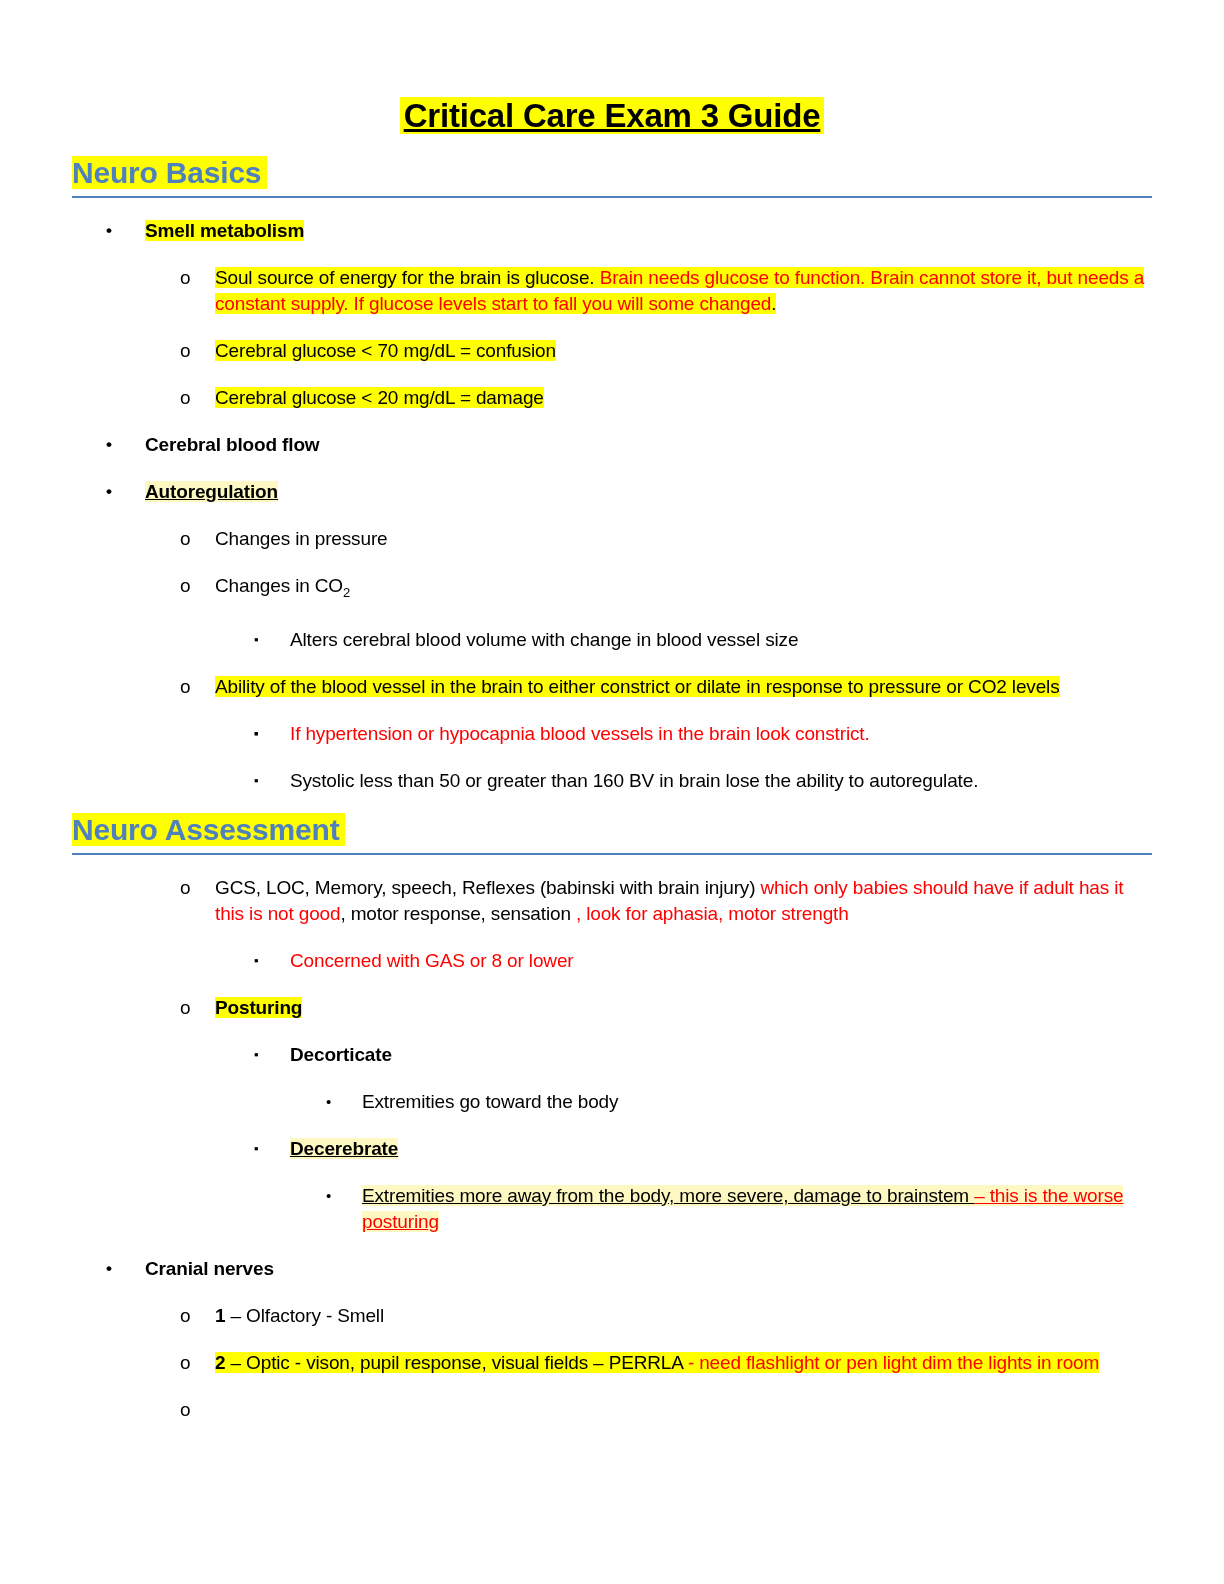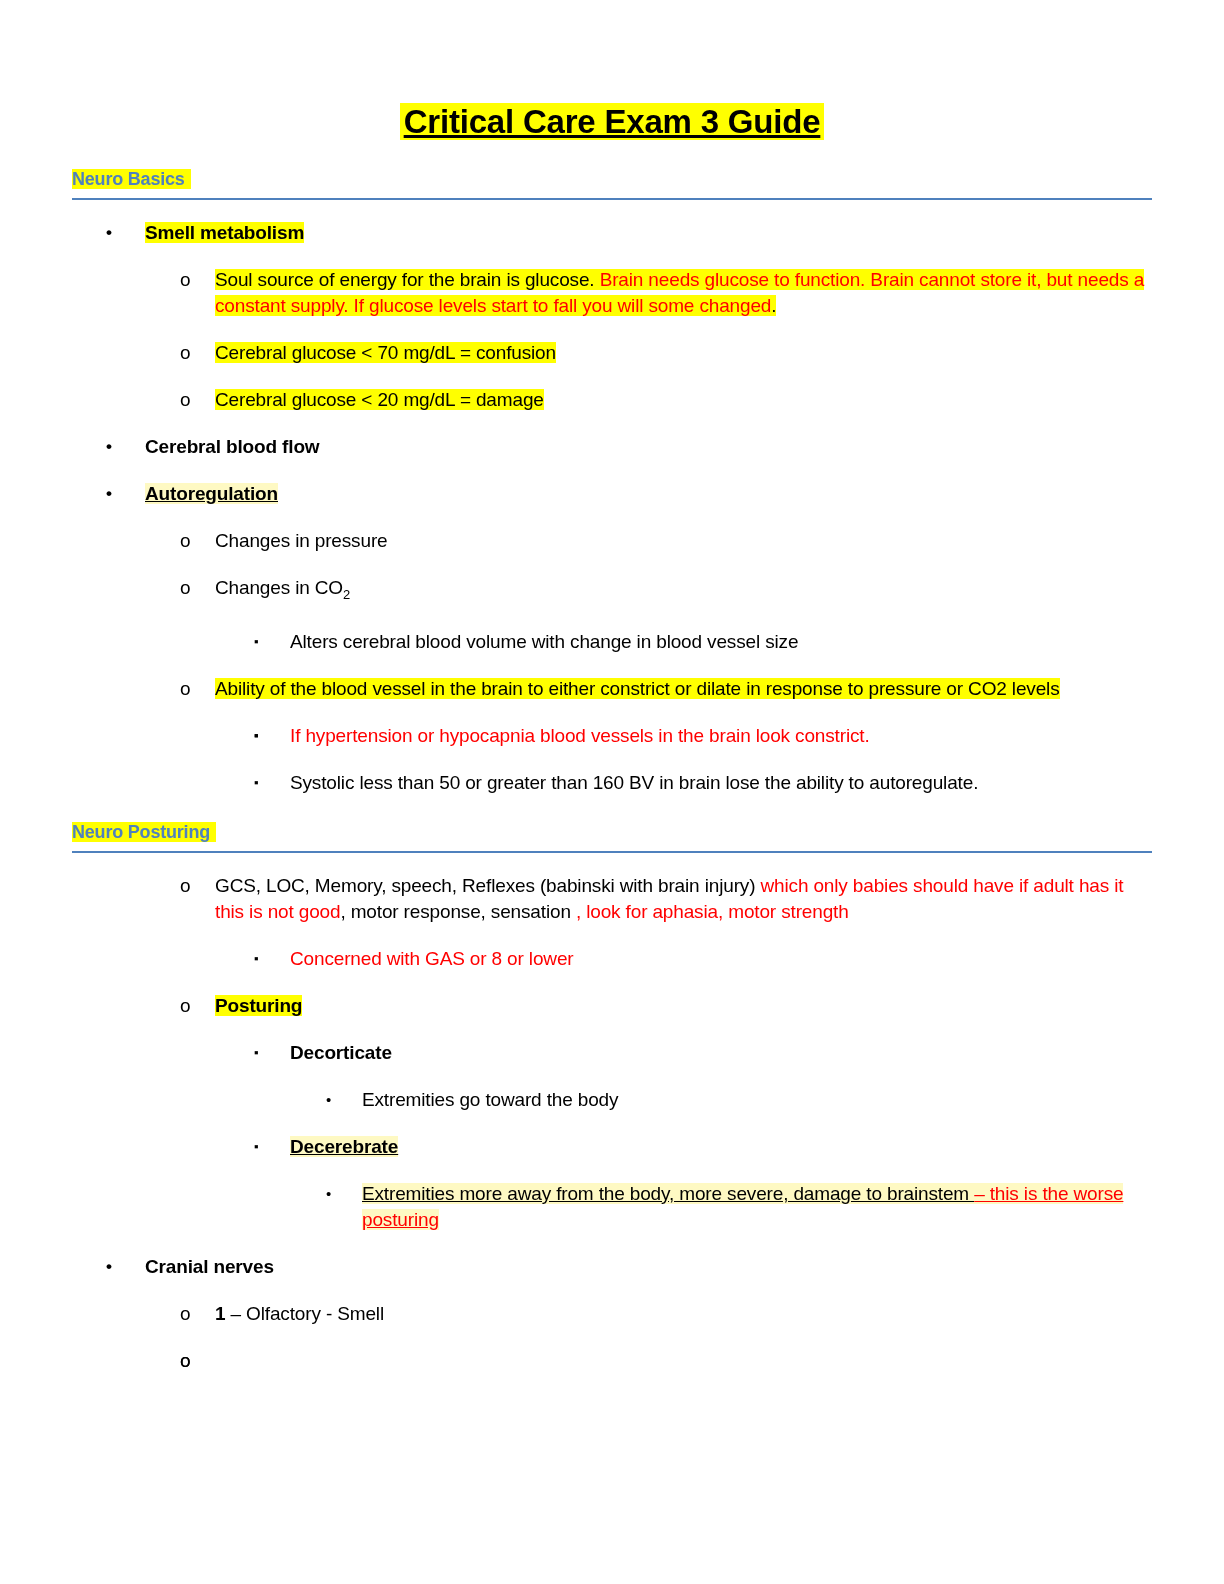--- a/index.html
+++ b/index.html
@@ -7,21 +7,20 @@
     width: 1224px; height: 1584px;
     font-family: "Liberation Sans", sans-serif;
     color: #000000;
     position: relative;
     overflow: hidden;
   }
   .page {
     box-sizing: border-box;
     width: 1224px; height: 1281px;
     padding: 96px 72px 40px 72px;
-    margin-top: 6px;
   }
   .title {
     text-align: center;
     font-size: 33px;
     font-weight: bold;
     line-height: 40px;
     margin-bottom: 22px;
     letter-spacing: -0.2px;
   }
   .title .hl {
@@ -29,21 +28,21 @@
     text-decoration: underline;
     padding: 0 4px;
   }
   .heading {
     border-bottom: 2px solid #4f81bd;
     padding-bottom: 3px;
     margin: 4px 0 20px 0;
     line-height: 30px;
   }
   .heading .heading-text {
-    font-size: 18px;
+    font-size: 30px;
     font-weight: bold;
     color: #4f81bd;
     background: #ffff00;
     padding-right: 6px;
     letter-spacing: -0.2px;
   }
   .li {
     position: relative;
     font-size: 19px;
     line-height: 26px;
@@ -80,26 +79,26 @@
       <div class="li l2"><span class="marker">o</span><span><span class="hl-yellow">Cerebral glucose &lt; 20 mg/dL = damage</span></span></div>
       <div class="li l1"><span class="marker">•</span><span><span class="b">Cerebral blood flow</span></span></div>
       <div class="li l1"><span class="marker">•</span><span><span class="hl-cyan b">Autoregulation</span></span></div>
       <div class="li l2"><span class="marker">o</span><span><span>Changes in pressure</span></span></div>
       <div class="li l2"><span class="marker">o</span><span><span>Changes in CO</span><span class="sub">2</span></span></div>
       <div class="li l3"><span class="marker">▪</span><span><span>Alters cerebral blood volume with change in blood vessel size</span></span></div>
       <div class="li l2"><span class="marker">o</span><span><span class="hl-yellow">Ability of the blood vessel in the brain to either constrict or dilate in response to pressure or CO2 levels</span></span></div>
       <div class="li l3"><span class="marker">▪</span></div>
       <div class="li l3"><span class="marker">▪</span><span><span class="red">If hypertension or hypocapnia blood vessels in the brain look constrict.</span></span></div>
       <div class="li l3"><span class="marker">▪</span><span><span>Systolic less than 50 or greater than 160 BV in brain lose the ability to autoregulate.</span></span></div>
-      <div class="heading"><span class="heading-text">Neuro Posturing</span></div>
+      <div class="heading"><span class="heading-text">Neuro Assessment</span></div>
       <div class="li l2"><span class="marker">o</span><span><span>GCS, LOC, Memory, speech, Reflexes (babinski with brain injury) </span><span class="red">which only babies should have if adult has it this is not good</span><span>, motor response, sensation </span><span class="red">, look for aphasia, motor strength</span></span></div>
       <div class="li l3"><span class="marker">▪</span><span><span class="red">Concerned with GAS or 8 or lower</span></span></div>
       <div class="li l2"><span class="marker">o</span><span><span class="hl-yellow b">Posturing</span></span></div>
       <div class="li l3"><span class="marker">▪</span><span><span class="b">Decorticate</span></span></div>
       <div class="li l4"><span class="marker">•</span><span><span>Extremities go toward the body</span></span></div>
       <div class="li l3"><span class="marker">▪</span><span><span class="hl-cyan b">Decerebrate</span></span></div>
       <div class="li l4"><span class="marker">•</span><span><span class="hl-cyan">Extremities more away from the body, more severe, damage to brainstem </span><span class="red hl-cyan">– this is the worse posturing</span></span></div>
       <div class="li l1"><span class="marker">•</span><span><span class="b">Cranial nerves</span></span></div>
       <div class="li l2"><span class="marker">o</span><span><span class="b">1</span><span> – Olfactory - Smell</span></span></div>
-      <div class="li l2"><span class="marker">o</span></div>
+      <div class="li l2"><span class="marker">o</span><span><span class="hl-yellow b">2</span><span class="hl-yellow"> – Optic - vison, pupil response, visual fields – PERRLA  </span><span class="red hl-yellow">- need flashlight or pen light dim the lights in room</span></span></div>
       <div class="li l2"><span class="marker">o</span></div>
     </div>
 </div>
 
 </body></html>

